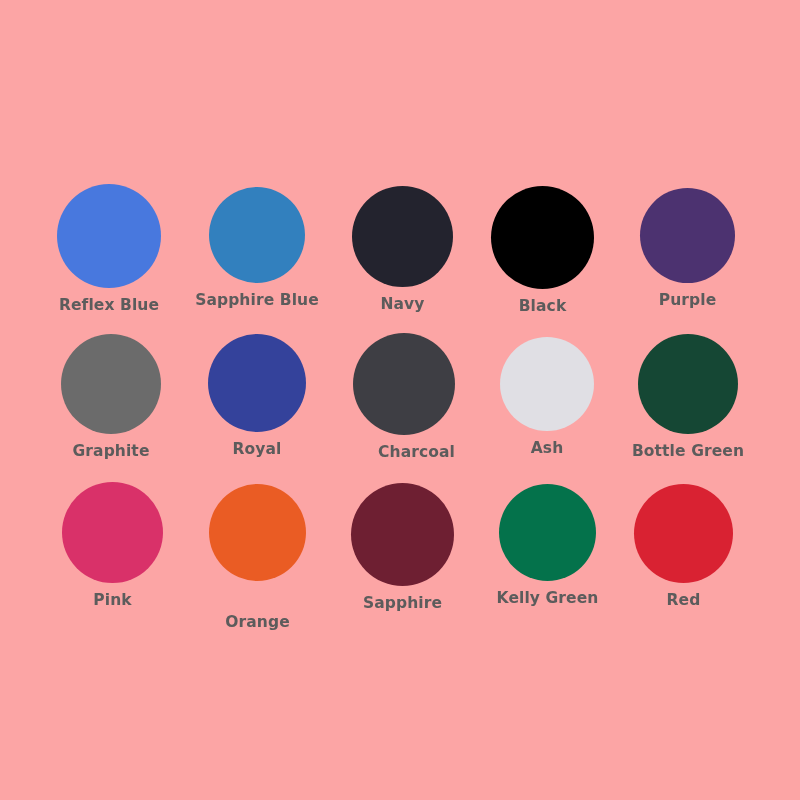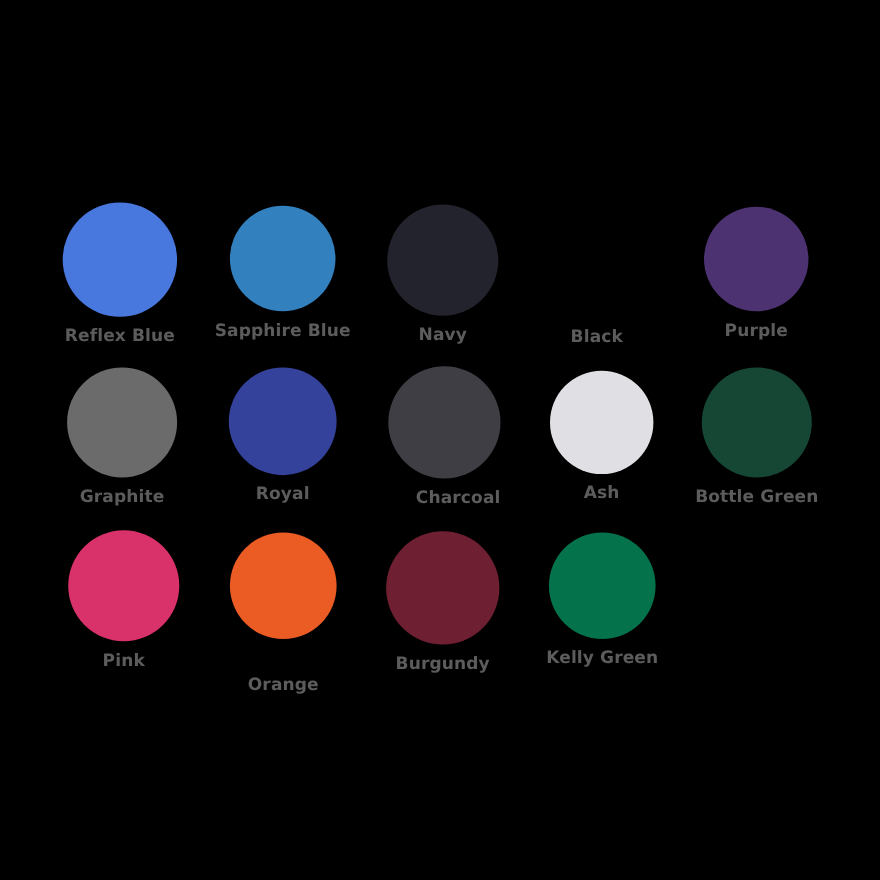--- a/index.html
+++ b/index.html
@@ -44,21 +44,21 @@
     color: #5c5c5c;
     letter-spacing: 0.1px;
     white-space: nowrap;
     line-height: 1.1;
     text-align: center;
   }
 </style>
 </head>
 <body>
 
-<div id="swatch-board" style="background: #000000;">
+<div id="swatch-board" style="background: #fca5a5;">
     <div class="swatch-cell" style="left: 57px; top: 184px; width: 104px;">
       <div class="swatch-dot" title="Reflex Blue" style="width: 104px; height: 104px; background: rgb(72, 120, 222);"></div>
       <div class="swatch-label" style="color: rgb(92, 92, 92);">Reflex Blue</div>
     </div>
     <div class="swatch-cell" style="left: 209px; top: 187px; width: 96px;">
       <div class="swatch-dot" title="Sapphire Blue" style="width: 96px; height: 96px; background: rgb(50, 128, 190);"></div>
       <div class="swatch-label" style="color: rgb(92, 92, 92);">Sapphire Blue</div>
     </div>
     <div class="swatch-cell" style="left: 352px; top: 186px; width: 101px;">
       <div class="swatch-dot" title="Navy" style="width: 101px; height: 101px; background: rgb(35, 35, 46);"></div>
@@ -95,19 +95,23 @@
     <div class="swatch-cell" style="left: 638px; top: 334px; width: 100px;">
       <div class="swatch-dot" title="Bottle Green" style="width: 100px; height: 100px; background: rgb(21, 71, 52);"></div>
       <div class="swatch-label" style="color: rgb(92, 92, 92);">Bottle Green</div>
     </div>
     <div class="swatch-cell" style="left: 209px; top: 484px; width: 97px; gap: 24px;">
       <div class="swatch-dot" title="Orange" style="width: 97px; height: 97px; background: rgb(234, 92, 36);"></div>
       <div class="swatch-label" style="color: rgb(92, 92, 92);">Orange</div>
     </div>
     <div class="swatch-cell" style="left: 351px; top: 483px; width: 103px;">
       <div class="swatch-dot" title="Burgundy" style="width: 103px; height: 103px; background: rgb(110, 31, 50);"></div>
-      <div class="swatch-label" style="color: rgb(92, 92, 92);">Burgundy</div>
+      <div class="swatch-label" style="color: rgb(92, 92, 92);">Sapphire</div>
     </div>
     <div class="swatch-cell" style="left: 499px; top: 484px; width: 97px;">
       <div class="swatch-dot" title="Kelly Green" style="width: 97px; height: 97px; background: rgb(4, 114, 75);"></div>
       <div class="swatch-label" style="color: rgb(92, 92, 92);">Kelly Green</div>
     </div>
+    <div class="swatch-cell" style="left: 634px; top: 484px; width: 99px;">
+      <div class="swatch-dot" title="Red" style="width: 99px; height: 99px; background: rgb(217, 34, 50);"></div>
+      <div class="swatch-label" style="color: rgb(92, 92, 92);">Red</div>
+    </div>
   </div>
 
 </body></html>

